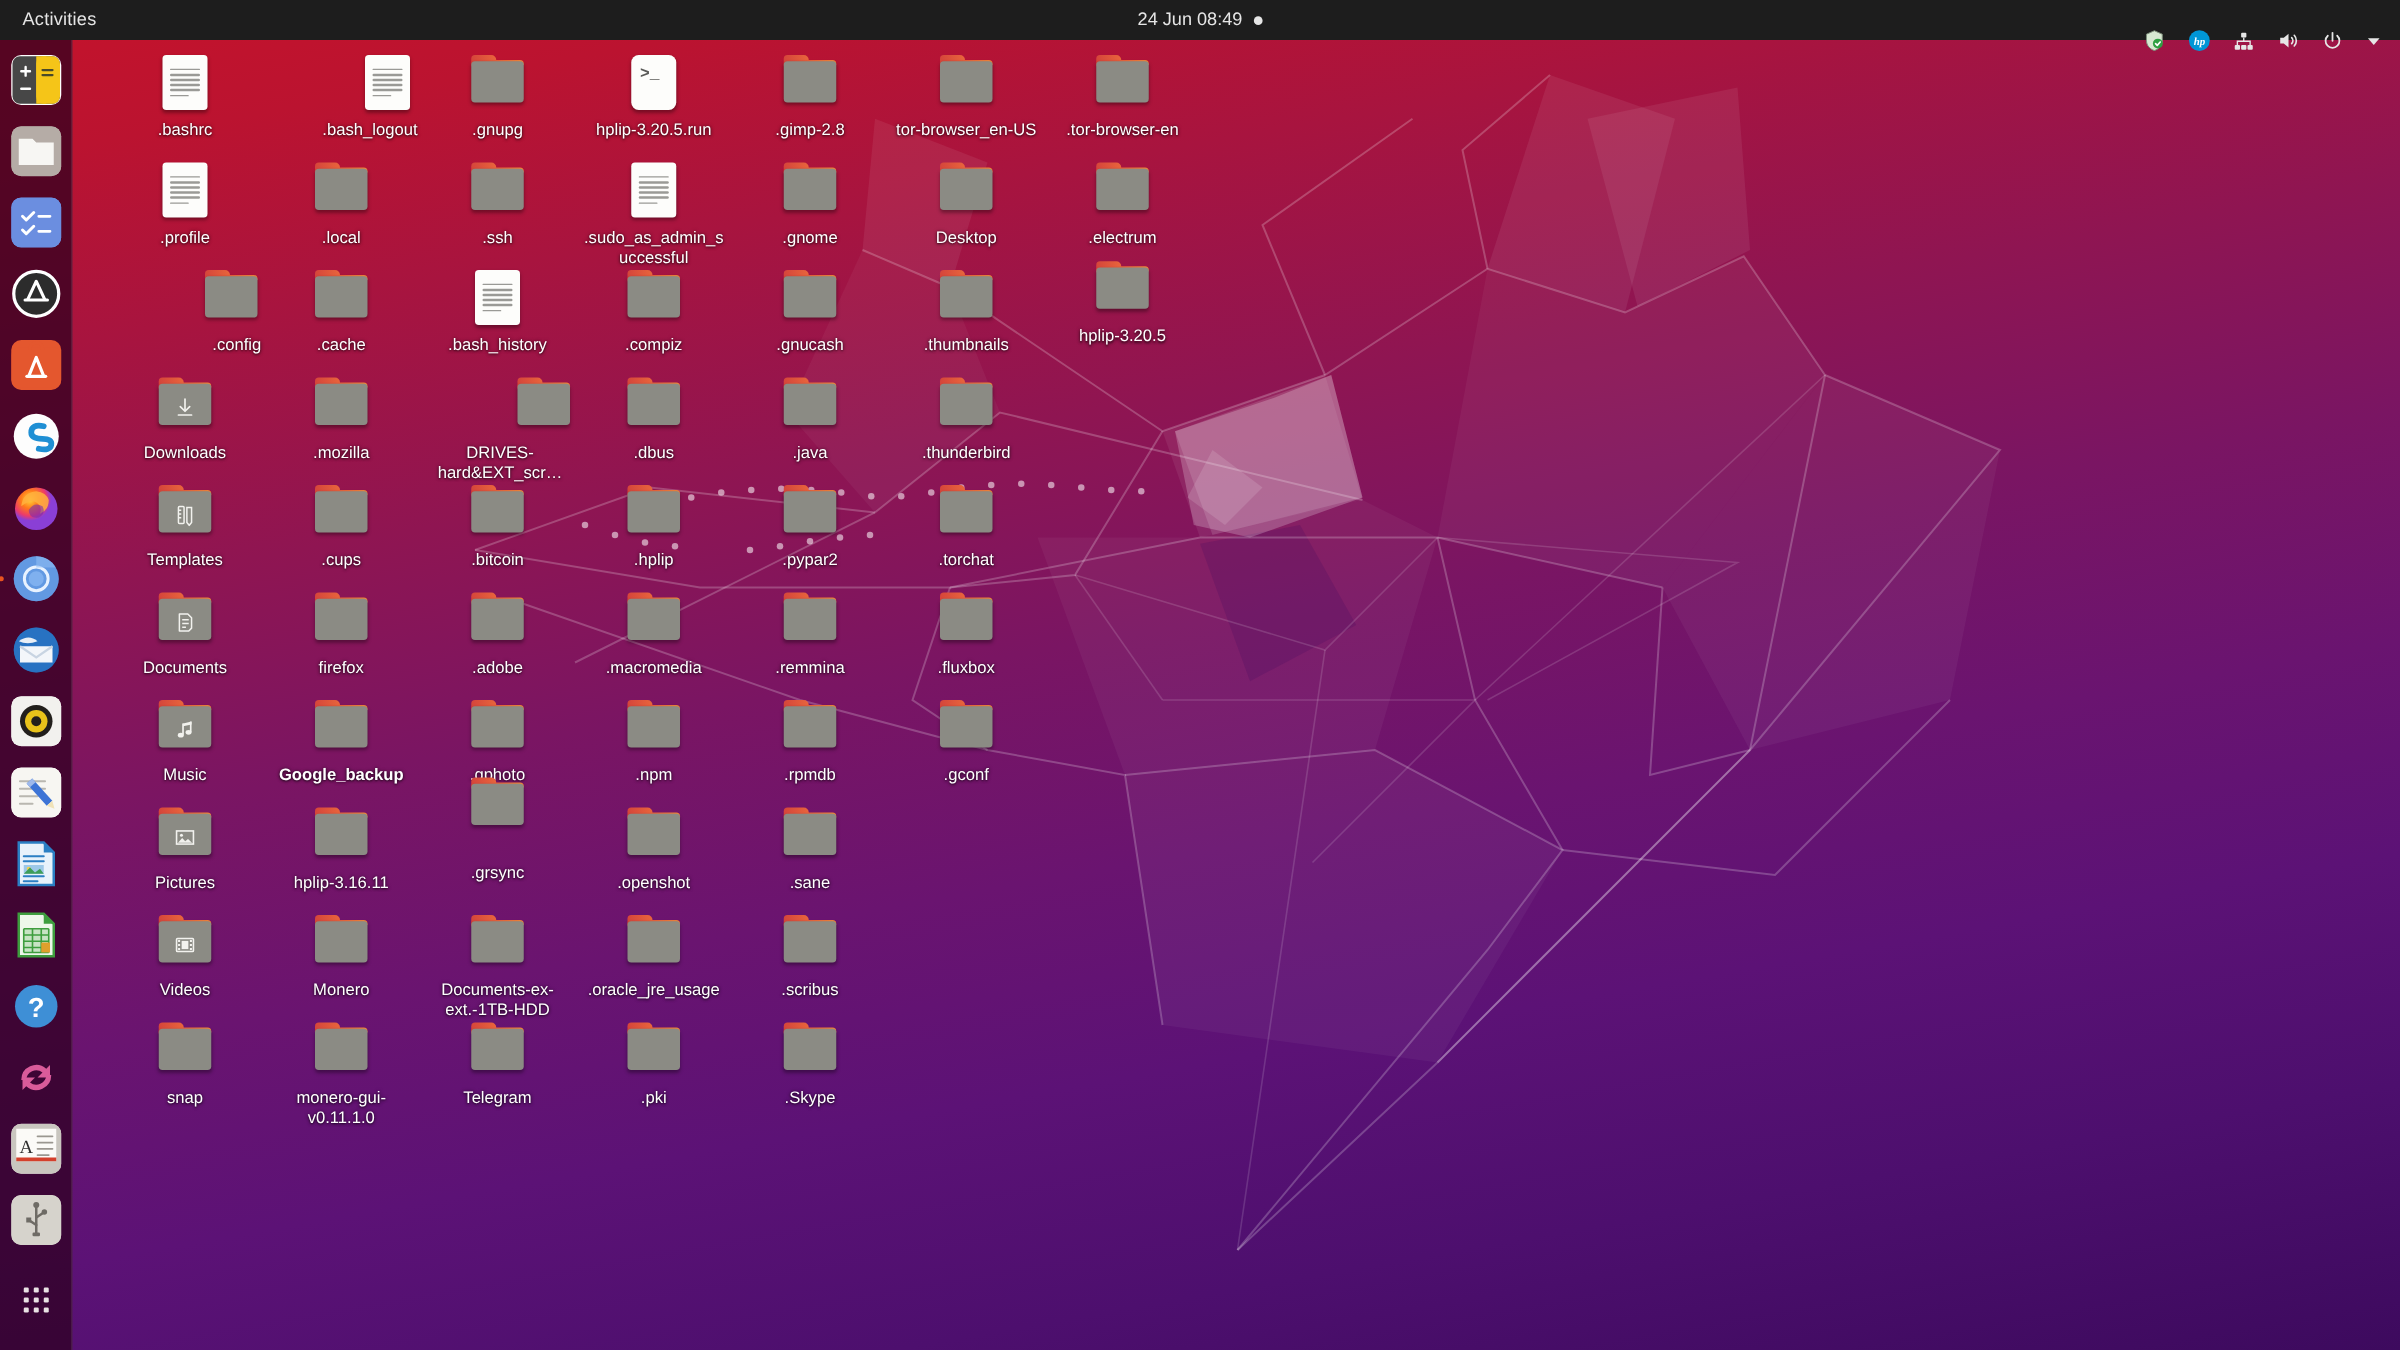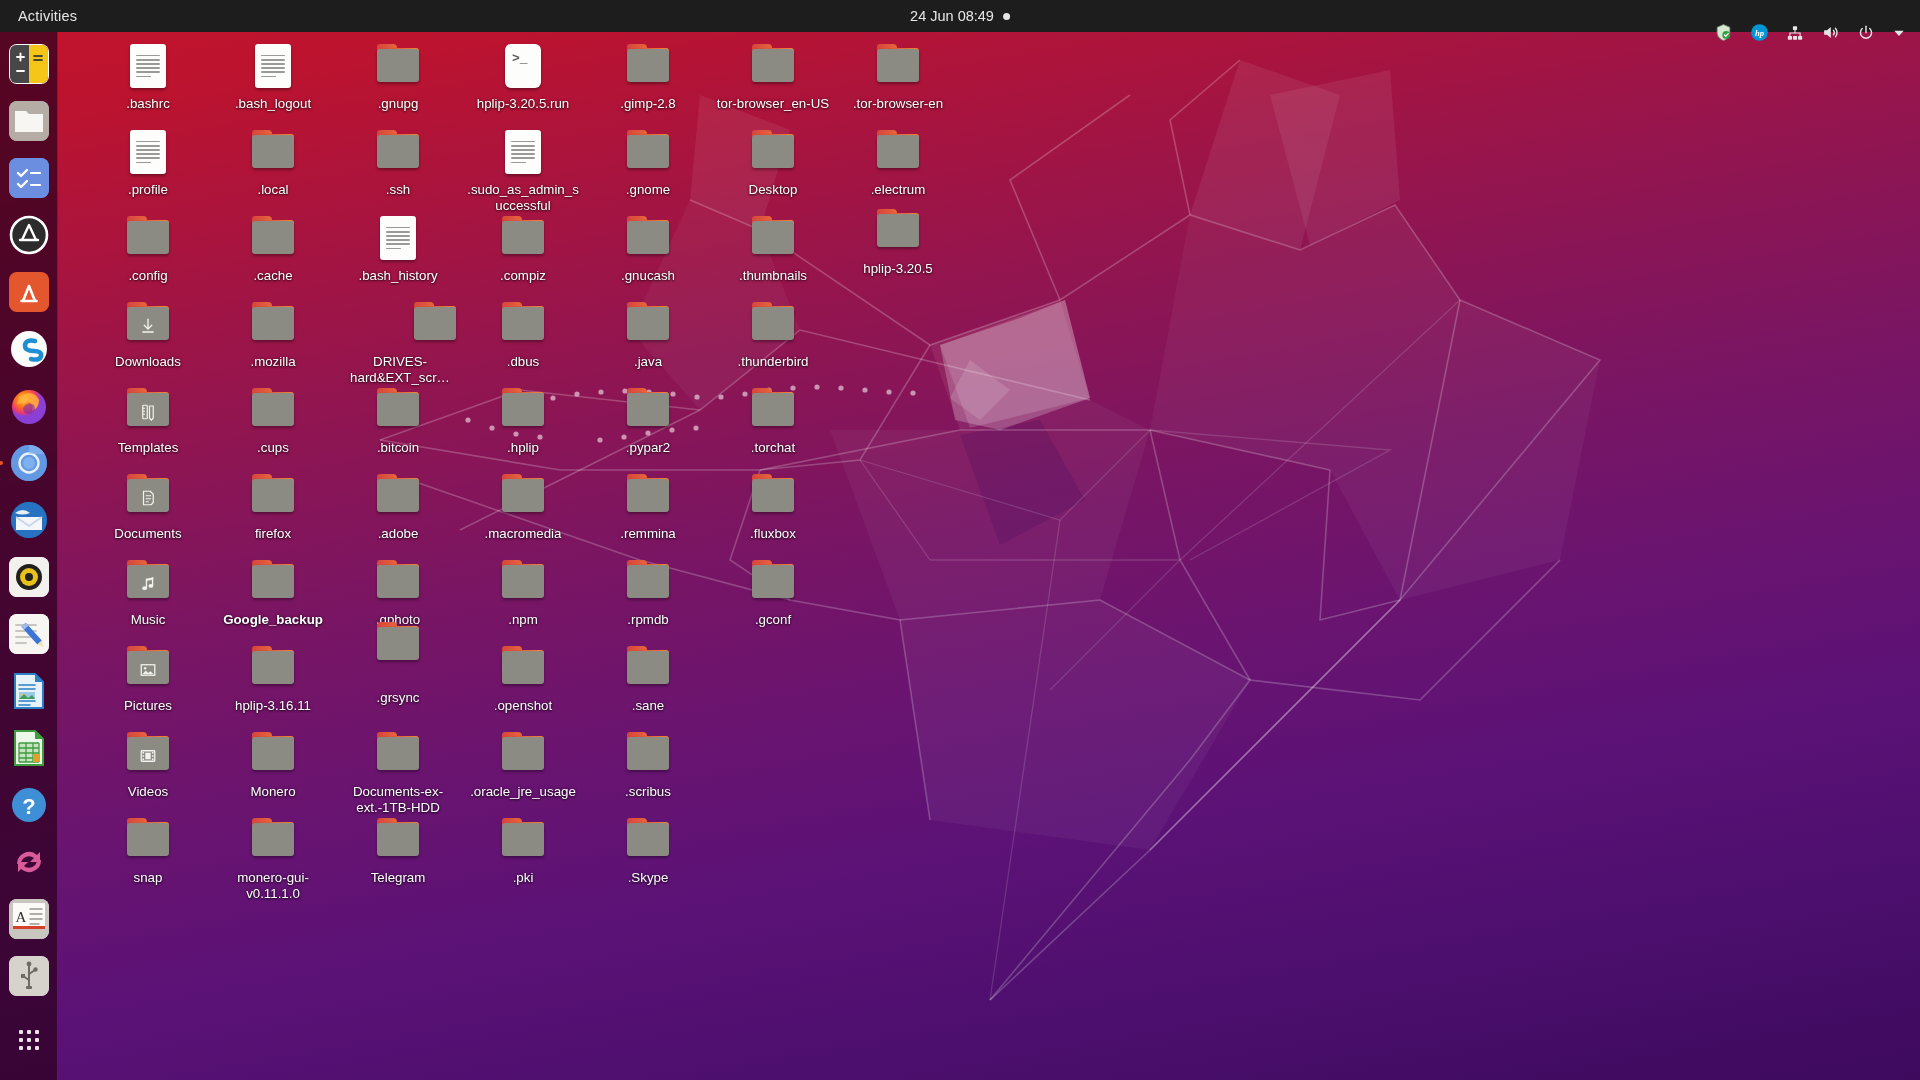--- a/index.html
+++ b/index.html
@@ -477,21 +477,21 @@
       <i></i>
           <i></i>
           <i></i>
           <i></i>
           <i></i>
           <i class="s"></i>
     </span>
       </span>
      <span class="lbl">.bashrc</span>
     </div>
-    <div class="dicon" title=".bash_logout" style="left: 154px; top: 6px;">
+    <div class="dicon" title=".bash_logout" style="left: 154px; top: 6px; align-items: flex-end;">
       <span class="art">
         <span class="file">
       <i></i>
           <i></i>
           <i></i>
           <i></i>
           <i></i>
           <i class="s"></i>
     </span>
       </span>
@@ -585,21 +585,21 @@
     </span></span>
      <span class="lbl">Desktop</span>
     </div>
     <div class="dicon" title=".electrum" style="left: 779px; top: 92px;">
       <span class="art"><span class="folder">
       <span class="tab"></span><span class="lip"></span><span class="body"></span>
       
     </span></span>
      <span class="lbl">.electrum</span>
     </div>
-    <div class="dicon" title=".config" style="left: 29px; top: 178px;">
+    <div class="dicon" title=".config" style="left: 29px; top: 178px; align-items: flex-end;">
       <span class="art"><span class="folder">
       <span class="tab"></span><span class="lip"></span><span class="body"></span>
       
     </span></span>
      <span class="lbl">.config</span>
     </div>
     <div class="dicon" title=".cache" style="left: 154px; top: 178px;">
       <span class="art"><span class="folder">
       <span class="tab"></span><span class="lip"></span><span class="body"></span>
       

